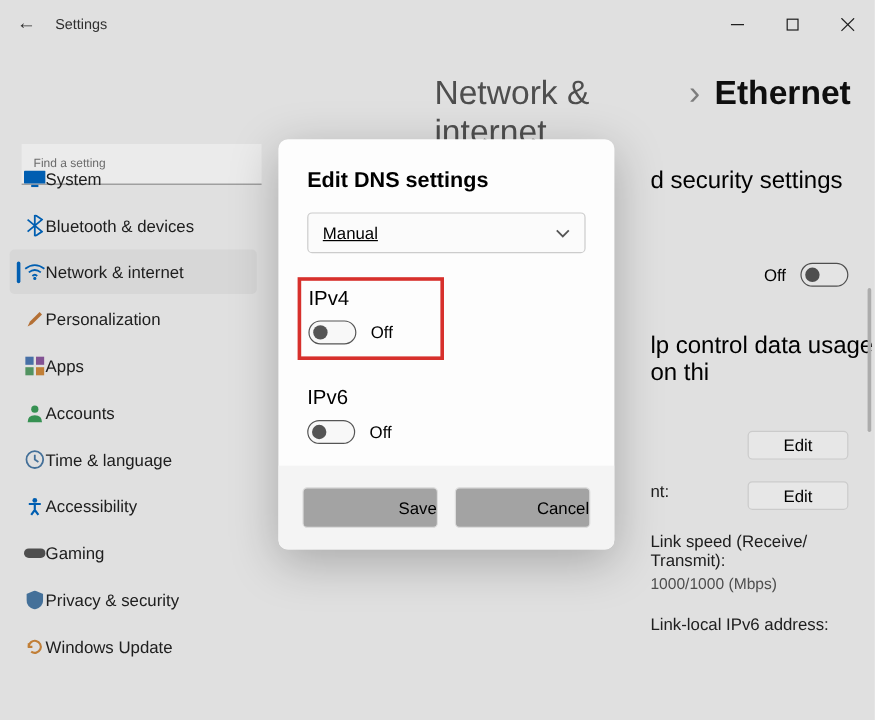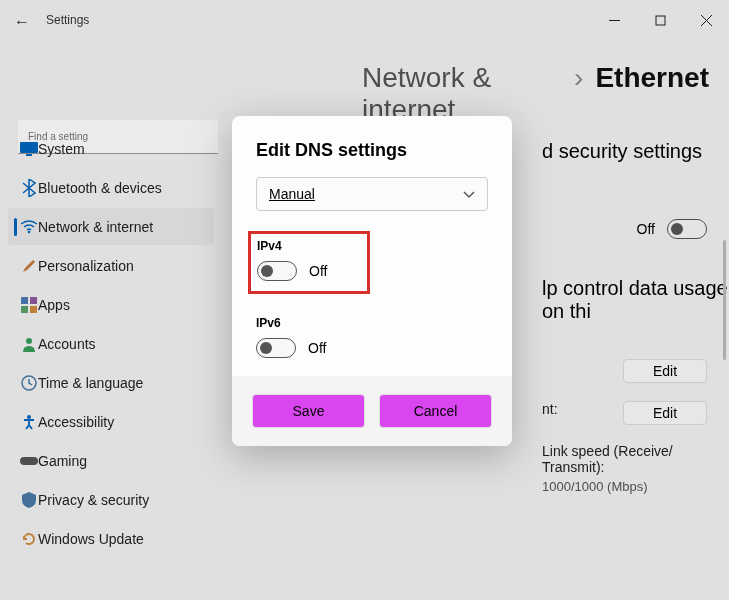--- a/index.html
+++ b/index.html
@@ -40,25 +40,25 @@
   .btn { background:#fbfbfb; border:1px solid #ddd; border-radius:4px; height:24px; min-width:84px; padding:0 16px; font-size:14px; }
 
   .toggle { width: 40px; height: 20px; border-radius: 20px; border: 1px solid #555; background: #f8f8f8; position: relative; display:inline-block;}
   .toggle .knob { width: 12px; height: 12px; background: #555; border-radius: 50%; position: absolute; top: 3px; left: 3px; }
 
   
   .dialog { position: absolute; z-index: 100; top: 116px; left: 232px; width: 280px; background: #fdfdfd; border-radius: 8px; box-shadow: 0 10px 40px rgba(0,0,0,0.25); overflow:hidden;}
   .dialog-body { padding: 24px 24px 18px 24px; }
   .dialog-title { font-size: 18px; font-weight: 600; margin-bottom: 16px; }
   .select { width: 100%; height: 34px; border: 1px solid #ccc; border-radius: 4px; display: flex; align-items: center; justify-content: space-between; padding: 0 12px; font-size: 14px; background:#fbfbfb;text-decoration:underline;}
-  .section-label { font-size: 12px; font-weight: 700; margin-top: 22px; }
+  .section-label { font-size: 17px; font-weight: 400; margin-top: 22px; }
   .tog-row { display:flex; align-items:center; gap:12px; margin-top:8px; font-size:14px;}
   .highlight { border: 3px solid #d7302c; padding: 3px 40px 10px 6px; margin-top:20px; display:inline-block; margin-left:-8px;}
   .dialog-footer { background:#f4f4f4; padding: 18px 20px; display:flex; gap:14px; }
-  .dlg-btn { flex:1; height:34px; background:#d946ef; border:1px solid #ddd; border-radius:4px; font-size:14px;}
+  .dlg-btn { flex:1; height:34px; background:#a3a3a3; border:1px solid #ddd; border-radius:4px; font-size:14px;text-align:right;}
 
   .scrollbar { position:absolute; right:3px; top:200px; width:3px; height:120px; background:#bbb; border-radius:2px;}
 </style>
 </head>
 <body>
 
 <div class="window">
 
   <div class="titlebar">
     <span class="back">←</span>
@@ -219,20 +219,23 @@
 
         <div class="info-row" style="align-items:center;">
           <div style="margin-left:180px;">
             <div class="info-label" style="white-space:pre-line;">Link speed (Receive/
 Transmit):</div>
             <div class="info-value" style="margin-top:4px;">1000/1000 (Mbps)</div>
           </div>
 
         </div>
 
+        <div class="info-row">
+          <div class="info-label" style="margin-left:180px;">Link-local IPv6 address:</div>
+        </div>
       </div>
 
       <div class="scrollbar"></div>
     </div>
   </div>
 </div>
 
 <div class="overlay"></div>
 
 <div class="dialog">

